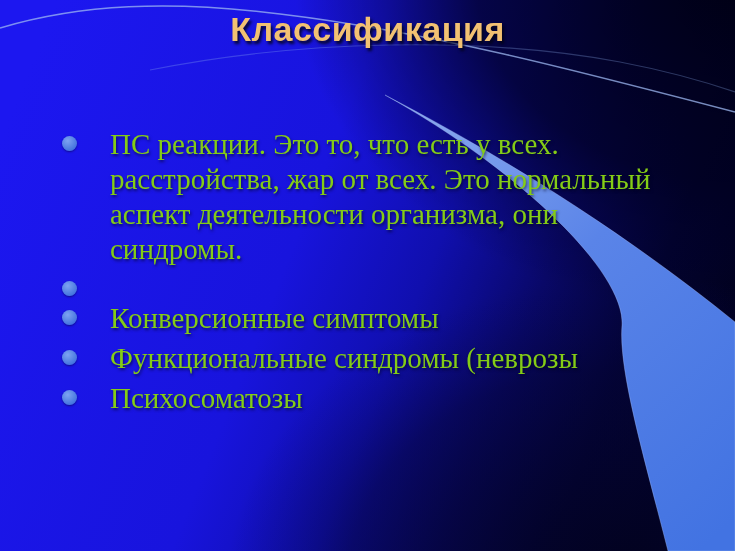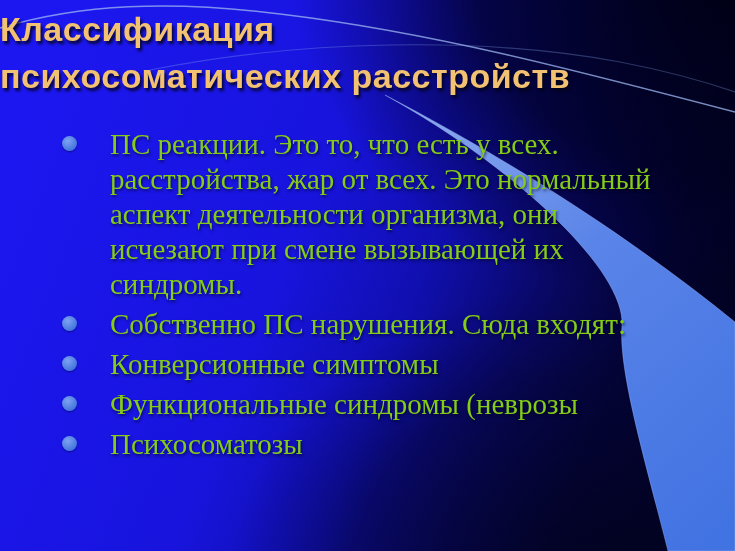--- a/index.html
+++ b/index.html
@@ -19,21 +19,21 @@
     position: absolute;
     left: 0; top: 0;
     width: 735px; height: 551px;
     display: block;
   }
   .title {
     position: absolute;
     left: 0;
     top: 6px;
     width: 735px;
-    text-align: left;
+    text-align: center;
     font-family: "Liberation Sans", sans-serif;
     font-weight: bold;
     font-size: 34px;
     line-height: 47px;
     color: #f2c172;
     letter-spacing: 0.5px;
     text-shadow: 2px 3px 3px rgba(4, 4, 22, 0.85);
   }
   .body-list {
     position: absolute;
@@ -106,41 +106,36 @@
     <path d="M 385,95
              C 520,165 640,245 735,322
              L 735,551
              L 668,551
              C 645,460 618,370 622,325
              C 625,272 520,170 385,95 Z" fill="url(#ribbonGrad)" stroke="#a8c0f4" stroke-width="1" stroke-opacity="0.35"></path>
   </svg>
 
   <div class="title">
     <div>Классификация</div>
-    <div>психосоматических расстройств</div>
   </div>
 
   <div class="body-list">
 
     <div class="item">
       <span class="bullet"></span>
       <div class="lines">
         <div>ПС реакции. Это то, что есть у всех.</div>
         <div>расстройства, жар от всех. Это нормальный</div>
         <div>аспект деятельности организма, они</div>
-        <div>исчезают при смене вызывающей их</div>
         <div>синдромы.</div>
       </div>
     </div>
 
     <div class="item">
       <span class="bullet"></span>
-      <div class="lines">
-        <div>Собственно ПС нарушения. Сюда входят:</div>
-      </div>
     </div>
 
     <div class="item">
       <span class="bullet"></span>
       <div class="lines">
         <div>Конверсионные симптомы</div>
       </div>
     </div>
 
     <div class="item">

